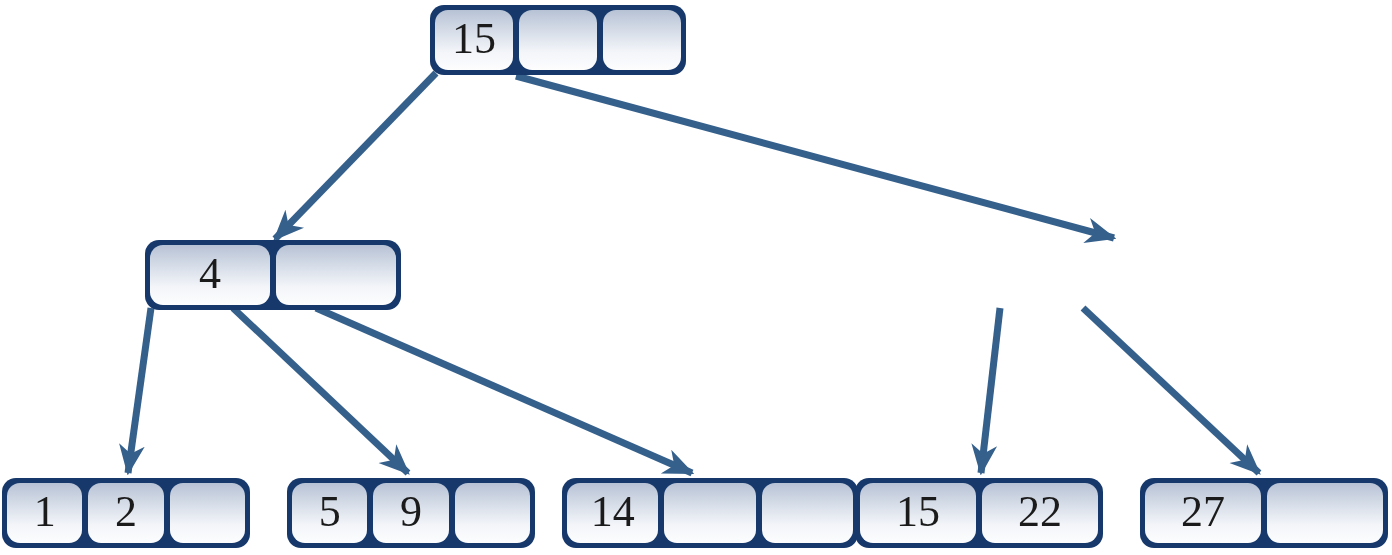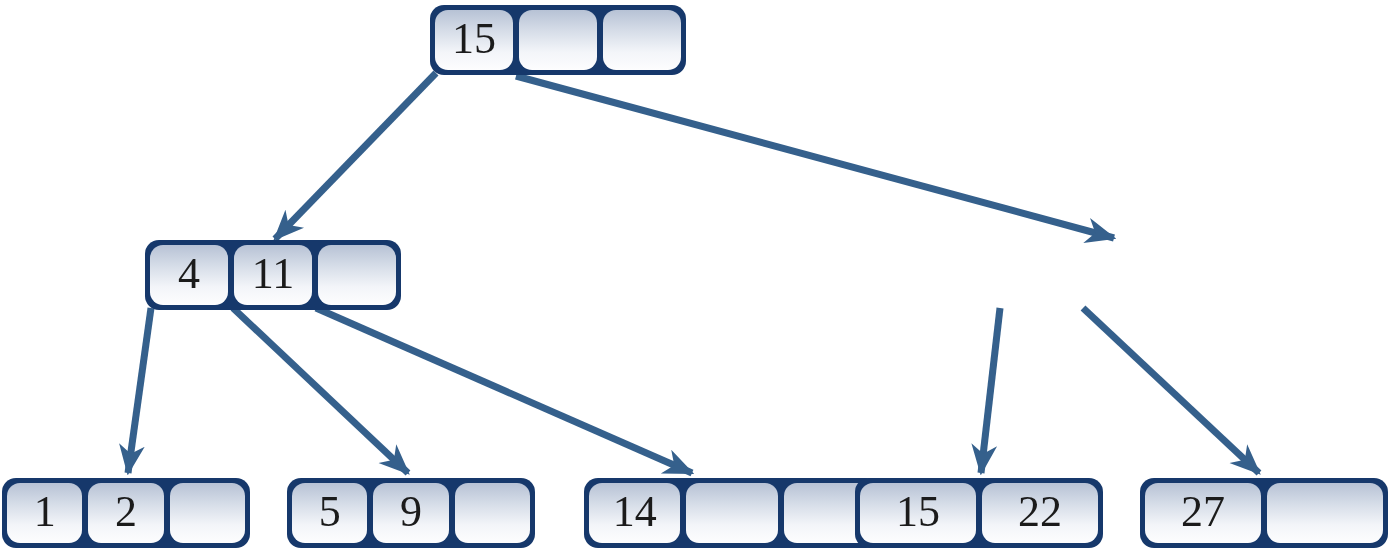--- a/index.html
+++ b/index.html
@@ -83,23 +83,20 @@
     <div class="cell">
         <span></span>
       </div>
   </div>
 
   <div class="node" style="left:145px; top:240px; width:256px">
     <div class="cell">
         <span>4</span>
       </div>
     <div class="cell">
-        <span>11</span>
-      </div>
-    <div class="cell">
         <span></span>
       </div>
   </div>
 
 
   <div class="node" style="left:2px; top:478px; width:248px">
     <div class="cell">
         <span>1</span>
       </div>
     <div class="cell">
@@ -115,21 +112,21 @@
         <span>5</span>
       </div>
     <div class="cell">
         <span>9</span>
       </div>
     <div class="cell">
         <span></span>
       </div>
   </div>
 
-  <div class="node" style="left:584px; top:478px; width:296px">
+  <div class="node" style="left:562px; top:478px; width:296px">
     <div class="cell">
         <span>14</span>
       </div>
     <div class="cell">
         <span></span>
       </div>
     <div class="cell">
         <span></span>
       </div>
   </div>

